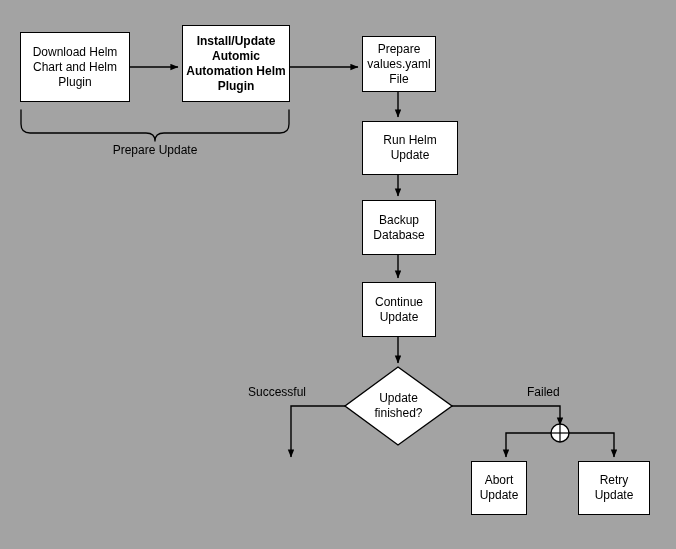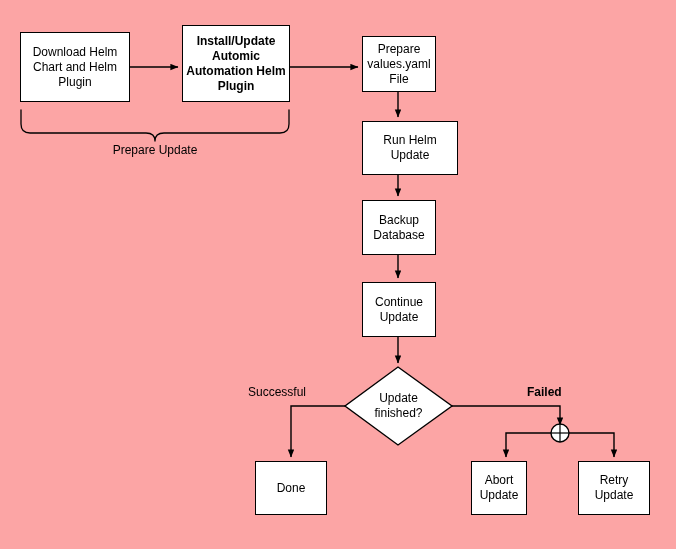--- a/index.html
+++ b/index.html
@@ -9,21 +9,21 @@
     background: #ffffff;
   }
   body {
     font-family: "Liberation Sans", sans-serif;
     color: #000000;
   }
   #flow-root {
     position: relative;
     width: 676px;
     height: 549px;
-    background: #fca5a5;
+    background: #a3a3a3;
     overflow: hidden;
   }
   .node {
     position: absolute;
     box-sizing: border-box;
     border: 1.5px solid #000000;
     background: #ffffff;
     display: flex;
     align-items: center;
     justify-content: center;
@@ -136,30 +136,29 @@
 
   <div class="node" style="left:362px; top:121px; width:96px;  height:54px;">Run Helm
 Update</div>
 
   <div class="node" style="left:362px; top:200px; width:74px;  height:55px;">Backup
 Database</div>
 
   <div class="node" style="left:362px; top:282px; width:74px;  height:55px;">Continue
 Update</div>
 
-  <div class="node" style="left:255px; top:461px; width:72px;  height:54px;">Done</div>
 
   <div class="node" style="left:471px; top:461px; width:56px;  height:54px;">Abort
 Update</div>
 
   <div class="node" style="left:578px; top:461px; width:72px;  height:54px;">Retry
 Update</div>
 
   <div class="diamond-text" style="left:345px; top:391px; width:107px;">Update
 finished?</div>
 
   <div class="group-label" style="left:105px; top:143px; width:100px;">Prepare Update</div>
 
   <div class="edge-label" style="left:248px; top:385px; width:100px;">Successful</div>
 
-  <div class="edge-label" style="left:527px; top:385px; width:66px;font-weight:bold;">Failed</div>
+  <div class="edge-label" style="left:527px; top:385px; width:66px;">Failed</div>
 
 </div>
 
 </body></html>

